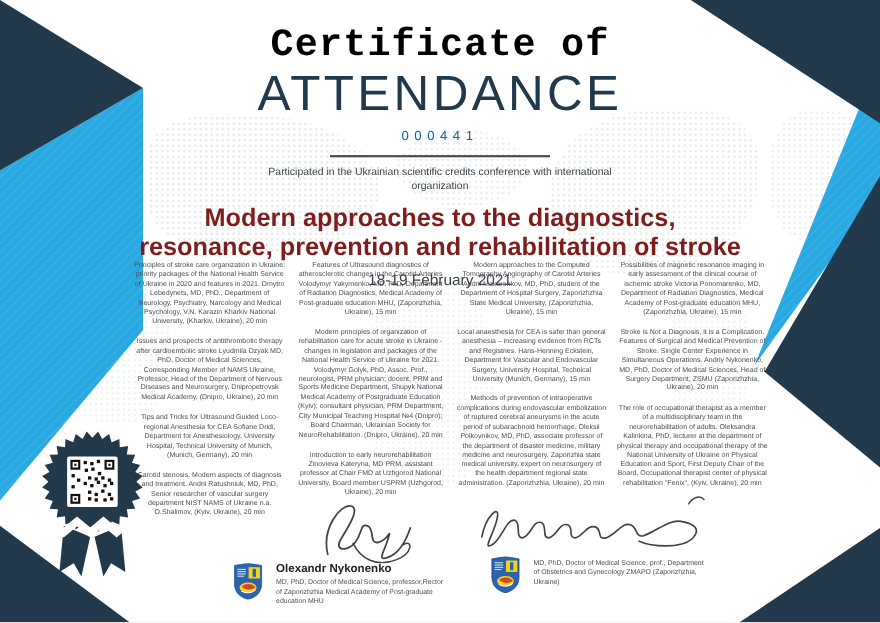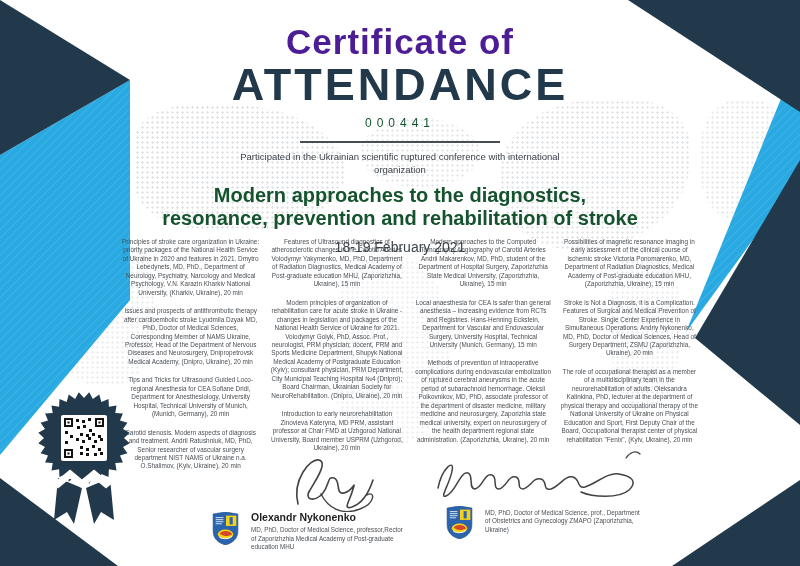--- a/index.html
+++ b/index.html
@@ -4,26 +4,26 @@
 <style>
   html,body{margin:0;padding:0;background:#e9e9e9;}
   .cert{position:relative;width:800px;height:566px;background:#ffffff;overflow:hidden;
         font-family:"Liberation Sans",sans-serif;margin:0 auto;}
   .layer{position:absolute;inset:0;}
   
   .dots{position:absolute;background-image:radial-gradient(circle,#d7dbde 1px,transparent 1.4px);
         background-size:5px 5px;}
   
   .header{position:absolute;top:24px;left:0;width:100%;text-align:center;z-index:3;}
-  .h-certof{font-size:35px;font-weight:700;color:#4c1d95;letter-spacing:1px;line-height:1;}
-  .h-att{font-size:45px;font-weight:700;color:#21394b;letter-spacing:3px;line-height:1;margin-top:3px;}
-  .h-num{font-size:12px;color:#14532d;letter-spacing:5px;margin-top:9px;}
+  .h-certof{font-size:35px;font-weight:700;color:#000000;letter-spacing:1px;line-height:1;font-family:Liberation Mono, monospace;}
+  .h-att{font-size:45px;font-weight:400;color:#21394b;letter-spacing:3px;line-height:1;margin-top:3px;}
+  .h-num{font-size:12px;color:#0369a1;letter-spacing:5px;margin-top:9px;}
   .h-line{width:200px;height:2px;background:#474d54;margin:11px auto 7px;}
   .h-part{font-size:9.5px;color:#3c434a;line-height:1.4;}
-  .h-title{font-size:20px;font-weight:800;color:#14532d;line-height:1.18;margin-top:7px;}
+  .h-title{font-size:23px;font-weight:800;color:#7f1d1d;line-height:1.18;margin-top:7px;}
   .h-date{font-size:14px;font-weight:400;color:#3c434a;margin-top:8px;}
   .h-credits{font-size:9.5px;color:#3c434a;margin-top:2px;}
   
   .program{position:absolute;left:122px;top:238px;width:576px;display:grid;
            grid-template-columns:repeat(4,1fr);column-gap:9px;z-index:2;}
   .col{display:flex;flex-direction:column;}
   .item{font-size:6.4px;color:#4a4f54;text-align:center;line-height:1.32;margin-bottom:10px;}
   
   .sig-block{position:absolute;z-index:4;width:250px;}
   .sig-block.left{left:198px;top:452px;}
@@ -65,21 +65,21 @@
     <polygon points="0,478 118,566 0,566" fill="#21394b"></polygon>
     <polygon points="672,566 800,480 800,566" fill="#21394b"></polygon>
   </svg>
 
   <div class="header">
     <div class="h-certof">Certificate of</div>
     <div class="h-att">ATTENDANCE</div>
     <div class="h-num">000441</div>
     <div class="h-line"></div>
     <div class="h-part">
-      <span style="display:block">Participated in the Ukrainian scientific ruptured conference with international</span>
+      <span style="display:block">Participated in the Ukrainian scientific credits conference with international</span>
       <span style="display:block">organization</span>
     </div>
     <div class="h-title">
       <span style="display:block">Modern approaches to the diagnostics,</span>
       <span style="display:block">resonance, prevention and rehabilitation of stroke</span>
     </div>
     <div class="h-date">18-19 February 2021</div>
   </div>
 
   <div class="program">

